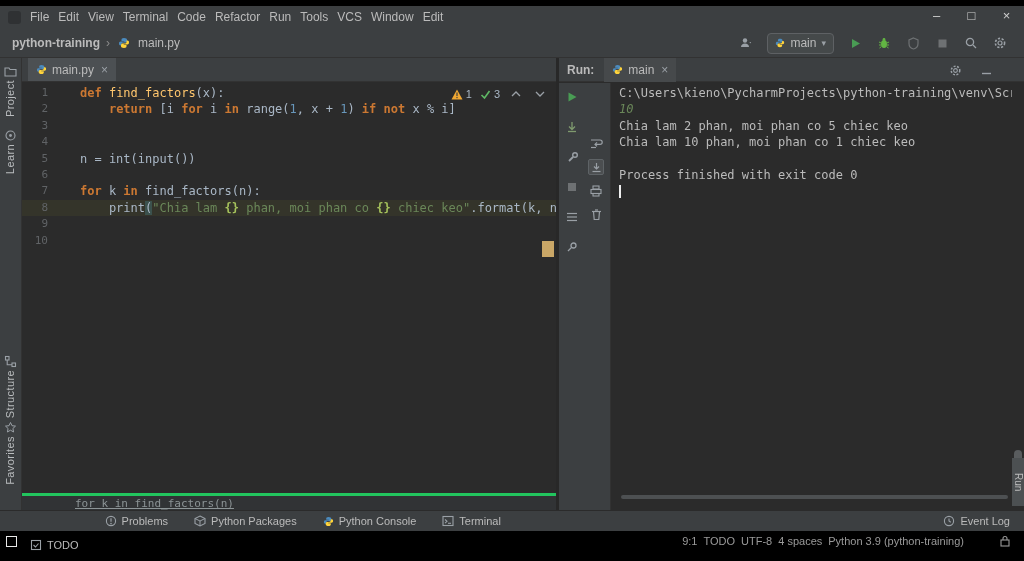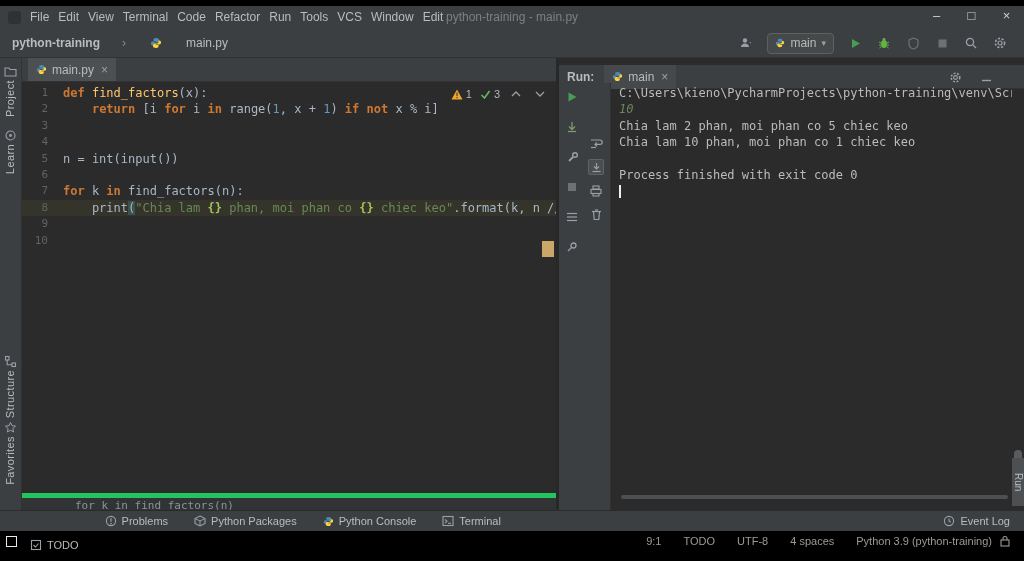--- a/index.html
+++ b/index.html
@@ -13,21 +13,21 @@
   .app-icon{width:13px;height:13px;margin-left:8px;background:#2f3133;border-radius:3px;flex:none;}
   .menus{display:flex;margin-left:9px;gap:9px;}
   .menu-item{font-size:12px;color:#bbbbbb;white-space:nowrap;}
   .win-title{position:absolute;left:446px;top:0;line-height:22px;color:#7f7f7f;font-size:12px;}
   .win-controls{position:absolute;right:0;top:0;height:22px;display:flex;}
   .win-btn{width:35px;text-align:center;color:#d0d0d0;font-size:13px;line-height:20px;}
 
   
   .toolbar{position:absolute;top:28px;left:0;width:100%;height:30px;background:#3c3f41;
            border-bottom:1px solid #323232;}
-  .crumbs{position:absolute;left:12px;top:0;height:30px;display:flex;align-items:center;gap:22px;
+  .crumbs{position:absolute;left:12px;top:0;height:30px;display:flex;align-items:center;gap:6px;
           font-size:12px;color:#bbbbbb;}
   .crumb-project{font-weight:bold;}
   .crumb-sep{color:#8a8a8a;}
   .toolbar-right{position:absolute;right:16px;top:0;height:30px;display:flex;align-items:center;gap:13px;}
   .run-config{display:flex;align-items:center;gap:5px;background:#45494a;border:1px solid #5e6164;
               border-radius:4px;height:21px;padding:0 7px;color:#bbbbbb;font-size:12px;}
   .caret-down{font-size:9px;color:#9aa0a6;}
   .icon-btn{display:flex;align-items:center;justify-content:center;width:16px;height:16px;}
 
   
@@ -42,42 +42,42 @@
   .tabbar{position:absolute;top:0;left:0;right:0;height:24px;background:#3c3f41;
           border-bottom:1px solid #323232;display:flex;align-items:stretch;}
   .tab{display:flex;align-items:center;gap:5px;padding:0 8px;margin-left:6px;background:#4c5053;
        color:#bbbbbb;font-size:12px;}
   .tab-close{color:#9aa0a6;font-size:12px;margin-left:2px;}
   .editor-body{position:absolute;top:25px;left:0;right:0;bottom:18px;overflow:hidden;
                font-family:"DejaVu Sans Mono",monospace;font-size:12px;}
   .code-lines{padding-top:2px;}
   .code-row{display:flex;height:16.4px;line-height:16.4px;white-space:pre;}
   .code-row .ln{width:26px;text-align:right;color:#606366;flex:none;font-size:11px;}
-  .code-row .code-text{margin-left:15px;color:#a9b7c6;}
+  .code-row .code-text{margin-left:32px;color:#a9b7c6;}
   .code-row.current{background:#34342a;}
   .tk-d{color:#a9b7c6;}
   .tk-k{color:#cc7832;font-weight:bold;}
   .tk-f{color:#ffc66d;}
   .tk-n{color:#6897bb;}
   .tk-s{color:#6a8759;}
   .tk-p{color:#a5c25c;font-weight:bold;}
   .tk-m{color:#a9b7c6;background:#3b514d;}
   .inspections{position:absolute;top:3px;right:8px;display:flex;align-items:center;gap:8px;
                color:#a9b7c6;font-size:11px;font-family:"Liberation Sans",sans-serif;}
   .insp-group{display:flex;align-items:center;gap:3px;}
   .editor-mark{position:absolute;right:2px;top:158px;width:12px;height:16px;background:#caa767;}
   .context-bar{position:absolute;left:0;right:0;bottom:0;height:17px;background:#313335;
-               border-top:5px solid #22c55e;color:#8c9496;font-family:"DejaVu Sans Mono",monospace;
+               border-top:3px solid #22c55e;color:#8c9496;font-family:"DejaVu Sans Mono",monospace;
                font-size:11px;line-height:16px;padding-left:53px;white-space:pre;text-decoration:underline;}
   .pane-sep{position:absolute;left:556px;top:58px;width:3px;height:452px;background:#282828;}
 
   
   .run-pane{position:absolute;left:559px;top:58px;right:0;height:452px;background:#2b2b2b;}
   .run-tabbar{position:absolute;top:0;left:0;right:0;height:24px;background:#3c3f41;
-              border-bottom:1px solid #323232;display:flex;align-items:center;margin-top:7px;}
+              border-bottom:1px solid #323232;display:flex;align-items:center;}
   .run-label{font-weight:bold;color:#bbbbbb;font-size:12px;margin-left:8px;}
   .run-tab{display:flex;align-items:center;gap:5px;height:24px;padding:0 8px;margin-left:10px;
            background:#46494b;color:#bbbbbb;font-size:12px;}
   .run-tab-actions{position:absolute;right:30px;top:0;height:24px;display:flex;align-items:center;gap:15px;}
   .run-toolbar{position:absolute;left:0;top:25px;bottom:0;width:52px;background:#3c3f41;
                border-right:1px solid #323232;}
   .rt-col1{position:absolute;left:5px;top:6px;display:flex;flex-direction:column;gap:14px;}
   .rt-col2{position:absolute;left:29px;top:52px;display:flex;flex-direction:column;gap:8px;}
   .rt-icon{width:16px;height:16px;display:flex;align-items:center;justify-content:center;}
   .rt-icon.active{background:#4b4e50;border:1px solid #5e6366;border-radius:2px;}
@@ -97,21 +97,21 @@
   .bottom-bar{position:absolute;top:510px;left:0;width:100%;height:21px;background:#3c3f41;
               border-top:1px solid #2b2b2b;display:flex;align-items:center;font-size:11px;color:#bbbbbb;}
   .bb-item{display:flex;align-items:center;gap:5px;margin-left:26px;white-space:nowrap;}
   .bb-item:first-child{margin-left:30px;margin-top:48px;}
   .bb-right{position:absolute;right:14px;display:flex;align-items:center;gap:5px;}
 
   
   .status-bar{position:absolute;top:531px;left:0;width:100%;height:20px;display:flex;align-items:center;
               color:#9a9a9a;font-size:11px;}
   .sb-left-icon{margin-left:6px;width:11px;height:11px;border:1px solid #e8e8e8;}
-  .sb-items{position:absolute;right:32px;display:flex;gap:22px;white-space:nowrap;}
+  .sb-items{position:absolute;right:60px;display:flex;gap:6px;white-space:nowrap;}
   .sb-lock{position:absolute;right:14px;display:flex;align-items:center;}
 </style>
 </head>
 <body>
 
 <div class="screen">
 
   <div class="titlebar">
     <div class="app-icon"></div>
     <div class="menus">
@@ -120,21 +120,20 @@
         <span class="menu-item">View</span>
         <span class="menu-item">Terminal</span>
         <span class="menu-item">Code</span>
         <span class="menu-item">Refactor</span>
         <span class="menu-item">Run</span>
         <span class="menu-item">Tools</span>
         <span class="menu-item">VCS</span>
         <span class="menu-item">Window</span>
         <span class="menu-item">Edit</span>
       </div>
-    <div class="win-title">python-training - main.py</div>
     <div class="win-controls">
       <div class="win-btn">–</div>
       <div class="win-btn">□</div>
       <div class="win-btn">×</div>
     </div>
   </div>
 
   <div class="toolbar">
     <div class="crumbs">
       <span class="crumb-project">python-training</span>

